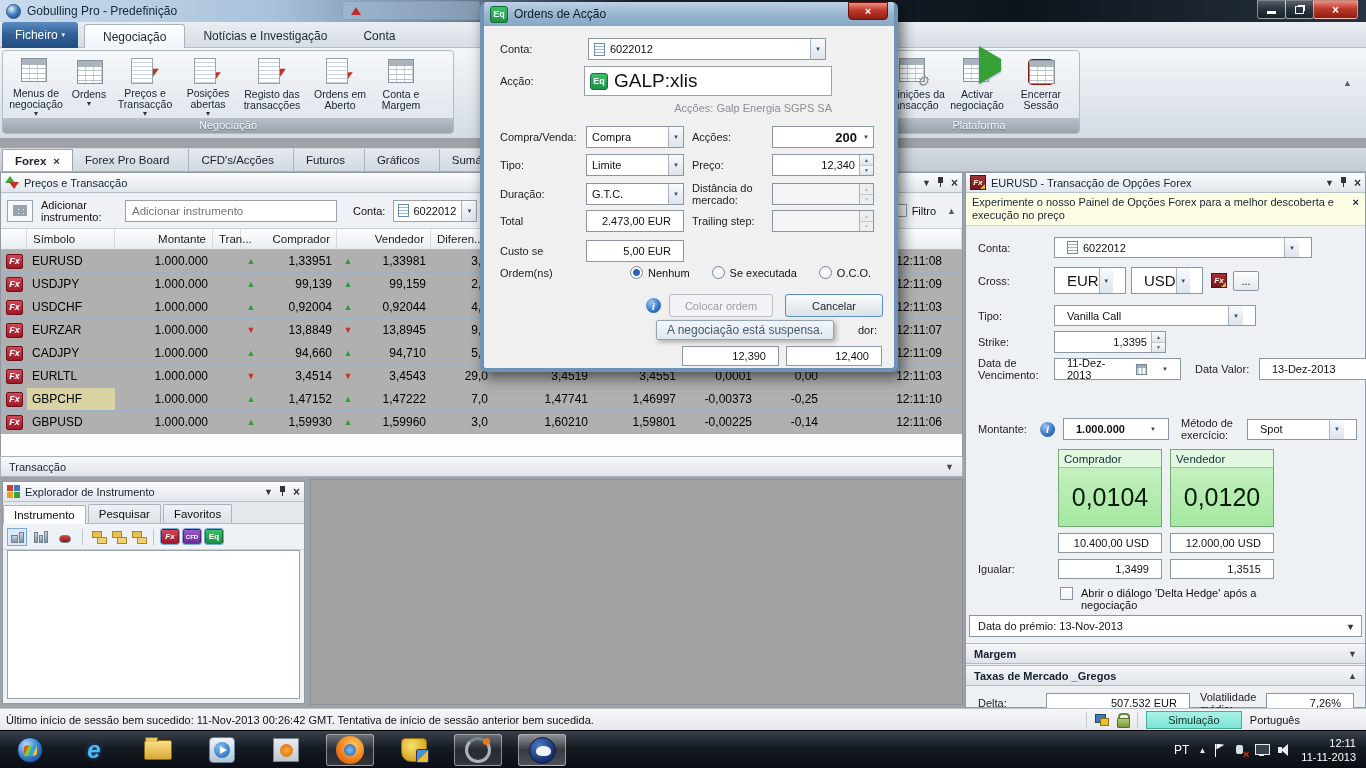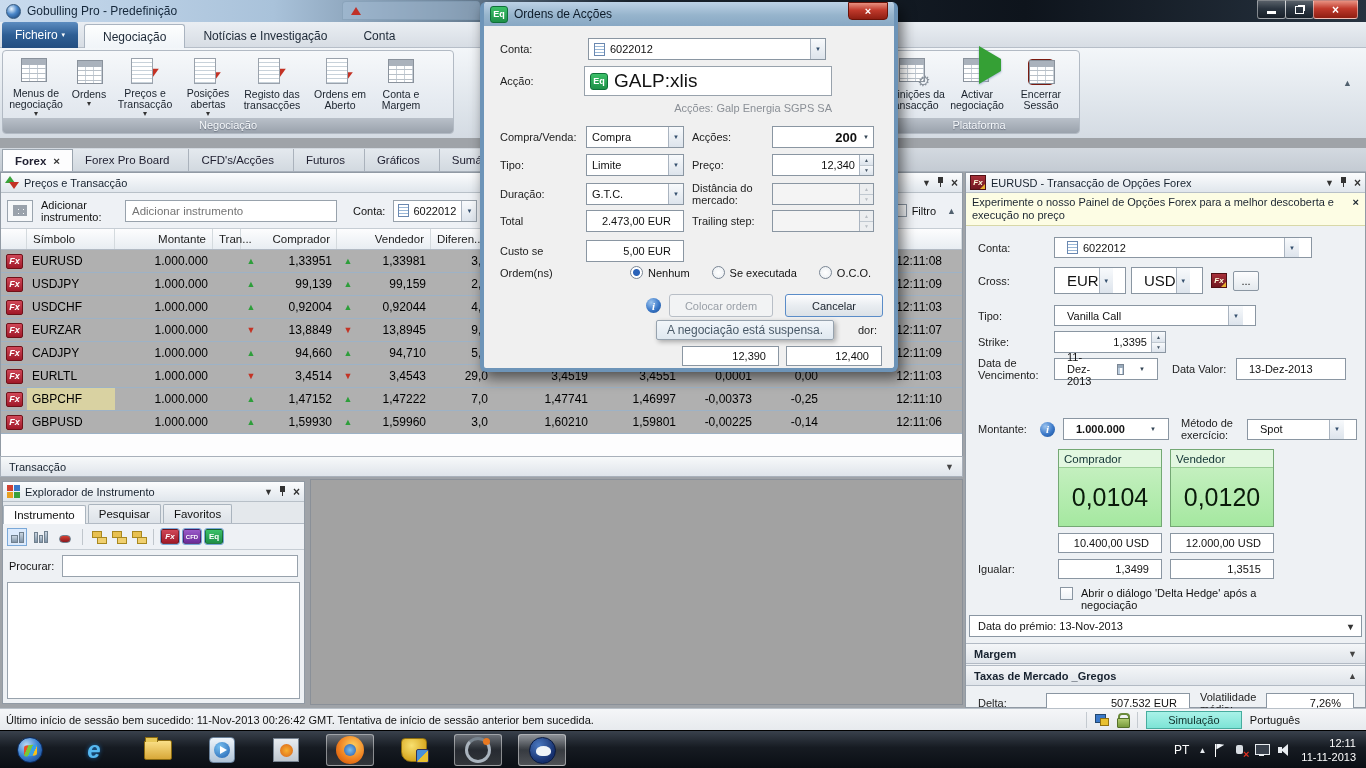--- a/index.html
+++ b/index.html
@@ -666,24 +666,20 @@
       </span>
     <span class="vsep"></span>
     <span class="tree-ic"></span>
     <span class="tree-ic"></span>
     <span class="tree-ic"></span>
     <span class="vsep"></span>
     <span class="mini-badge bg-fx sel">Fx</span>
     <span class="mini-badge bg-cfd sel">CFD</span>
     <span class="mini-badge bg-eq sel">Eq</span>
   </div>
-  <div class="procurar">
-    <span>Procurar:</span>
-    <input class="proc-input" style="">
-  </div>
   <div class="tree-area">
 
       <div class="titem" data-state="sel" data-icon="fx">
         
         
       </div>
 
       <div class="titem" data-icon="cfd">
         
         
@@ -756,21 +752,21 @@
       <span>1,3395</span>
       <span class="spin-btns" style="margin-left:4px">
           <i>▲</i>
           <i>▼</i>
         </span>
     </span>
   </div>
 
   <div class="fxrow" style="left:12px;top:184px">
     <span class="fxlabel two-line" style="width:76px">Data de Vencimento:</span>
-    <span class="wbox" style="width:104px;height:22px;gap:15px">
+    <span class="wbox" style="width:127px;height:22px;gap:15px">
       <span>11-Dez-2013</span>
       <span class="cal-ic" style="margin-left:auto"></span>
       <span style="font-size:6px;color:#345">▼</span>
     </span>
     <span class="fxlabel" style="margin-left:14px;width:64px">Data Valor:</span>
     <span class="wbox" style="width:110px;height:22px">
       <span>13-Dez-2013</span>
     </span>
   </div>
 
@@ -842,21 +838,21 @@
     <span class="fxlabel two-line" style="margin-left:10px;width:66px">Volatilidade média:</span>
     <span class="wbox r" style="width:88px;height:21px">
         <span>7,26%</span>
       </span>
   </div>
 </div>
 
 <div id="dialog" class="abs">
   <div class="dtitle">
     <span class="eq-ic">Eq</span>
-    <span>Ordens de Acções</span>
+    <span>Ordens de Acção</span>
     <span class="dlg-close">×</span>
   </div>
 
   <div class="drow" style="left:16px;top:36px">
     <span class="dlabel" style="width:88px">Conta:</span>
     <span class="dcombo" style="width:238px;gap:5px">
       <span class="doc-ic"></span>
       <span>6022012</span>
       <span class="combo-arr">▼</span>
     </span>

